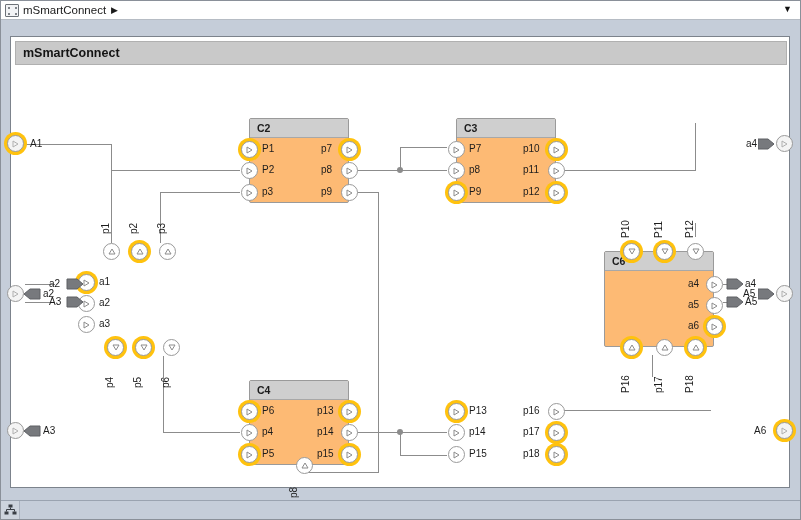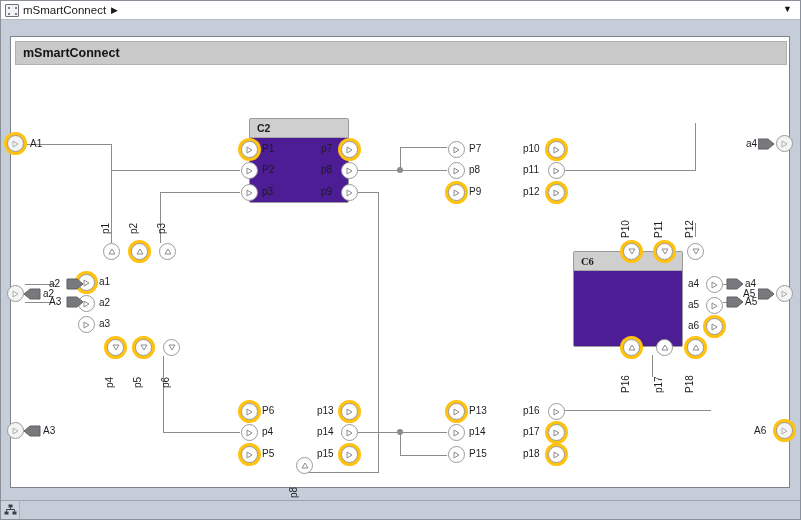--- a/index.html
+++ b/index.html
@@ -77,21 +77,21 @@
   }
   svg.wires {
     position: absolute; left: 0; top: 0;
     width: 780px; height: 452px;
     pointer-events: none;
   }
 
   
   .block {
     position: absolute;
-    background: #4c1d95;
+    background: #fdba74;
     border: 1px solid #9a9a9a;
     border-radius: 2px;
   }
   .block .bhdr {
     height: 19px;
     background: #cfcfcf;
     border-bottom: 1px solid #a8a8a8;
     font-size: 10.5px; font-weight: bold; color: #1c1c1c;
     display: flex; align-items: center; padding-left: 7px;
   }
@@ -246,20 +246,23 @@
           </svg>
       </div>
       <span class="plabel" style="left:310px; top:127px;">p8</span>
       <div class="port" style="left:330px; top:147px;">
         <svg width="7" height="8" viewBox="0 0 7 8">
             <polygon points="1,1 6,4 1,7" fill="none" stroke="#8c8c8c"></polygon>
           </svg>
       </div>
       <span class="plabel" style="left:310px; top:149px;">p9</span>
 
+      <div class="block" style="left:445px; top:81px; width:100px; height:85px;">
+        <div class="bhdr">C3</div>
+      </div>
       <div class="port" style="left:437px; top:104px;">
         <svg width="7" height="8" viewBox="0 0 7 8">
             <polygon points="1,1 6,4 1,7" fill="none" stroke="#8c8c8c"></polygon>
           </svg>
       </div>
       <span class="plabel" style="left:458px; top:106px;">P7</span>
       <div class="port" style="left:437px; top:125px;">
         <svg width="7" height="8" viewBox="0 0 7 8">
             <polygon points="1,1 6,4 1,7" fill="none" stroke="#8c8c8c"></polygon>
           </svg>
@@ -341,21 +344,21 @@
           </svg>
       </div>
       <span class="plabel vert" style="left:132px; top:340px;">p5</span>
       <div class="port" style="left:152px; top:302px;">
         <svg width="8" height="7" viewBox="0 0 8 7">
             <polygon points="1,1 7,1 4,6" fill="none" stroke="#8c8c8c"></polygon>
           </svg>
       </div>
       <span class="plabel vert" style="left:160px; top:340px;">p6</span>
 
-      <div class="block" style="left:562px; top:214px; width:110px; height:96px;font-family:Liberation Serif, serif;">
+      <div class="block" style="left:593px; top:214px; width:110px; height:96px;">
         <div class="bhdr">C6</div>
       </div>
       <div class="port hl" style="left:612px; top:206px;">
         <svg width="8" height="7" viewBox="0 0 8 7">
             <polygon points="1,1 7,1 4,6" fill="none" stroke="#8c8c8c"></polygon>
           </svg>
       </div>
       <span class="plabel vert" style="left:620px; top:190px;">P10</span>
       <div class="port hl" style="left:645px; top:206px;">
         <svg width="8" height="7" viewBox="0 0 8 7">
@@ -401,20 +404,23 @@
           </svg>
       </div>
       <span class="plabel vert" style="left:653px; top:345px;">p17</span>
       <div class="port hl" style="left:676px; top:302px;">
         <svg width="8" height="7" viewBox="0 0 8 7">
             <polygon points="4,1 7,6 1,6" fill="none" stroke="#8c8c8c"></polygon>
           </svg>
       </div>
       <span class="plabel vert" style="left:684px; top:345px;">P18</span>
 
+      <div class="block" style="left:238px; top:343px; width:100px; height:85px;">
+        <div class="bhdr">C4</div>
+      </div>
       <div class="port hl" style="left:230px; top:366px;">
         <svg width="7" height="8" viewBox="0 0 7 8">
             <polygon points="1,1 6,4 1,7" fill="none" stroke="#8c8c8c"></polygon>
           </svg>
       </div>
       <span class="plabel" style="left:251px; top:368px;">P6</span>
       <div class="port" style="left:230px; top:387px;">
         <svg width="7" height="8" viewBox="0 0 7 8">
             <polygon points="1,1 6,4 1,7" fill="none" stroke="#8c8c8c"></polygon>
           </svg>

